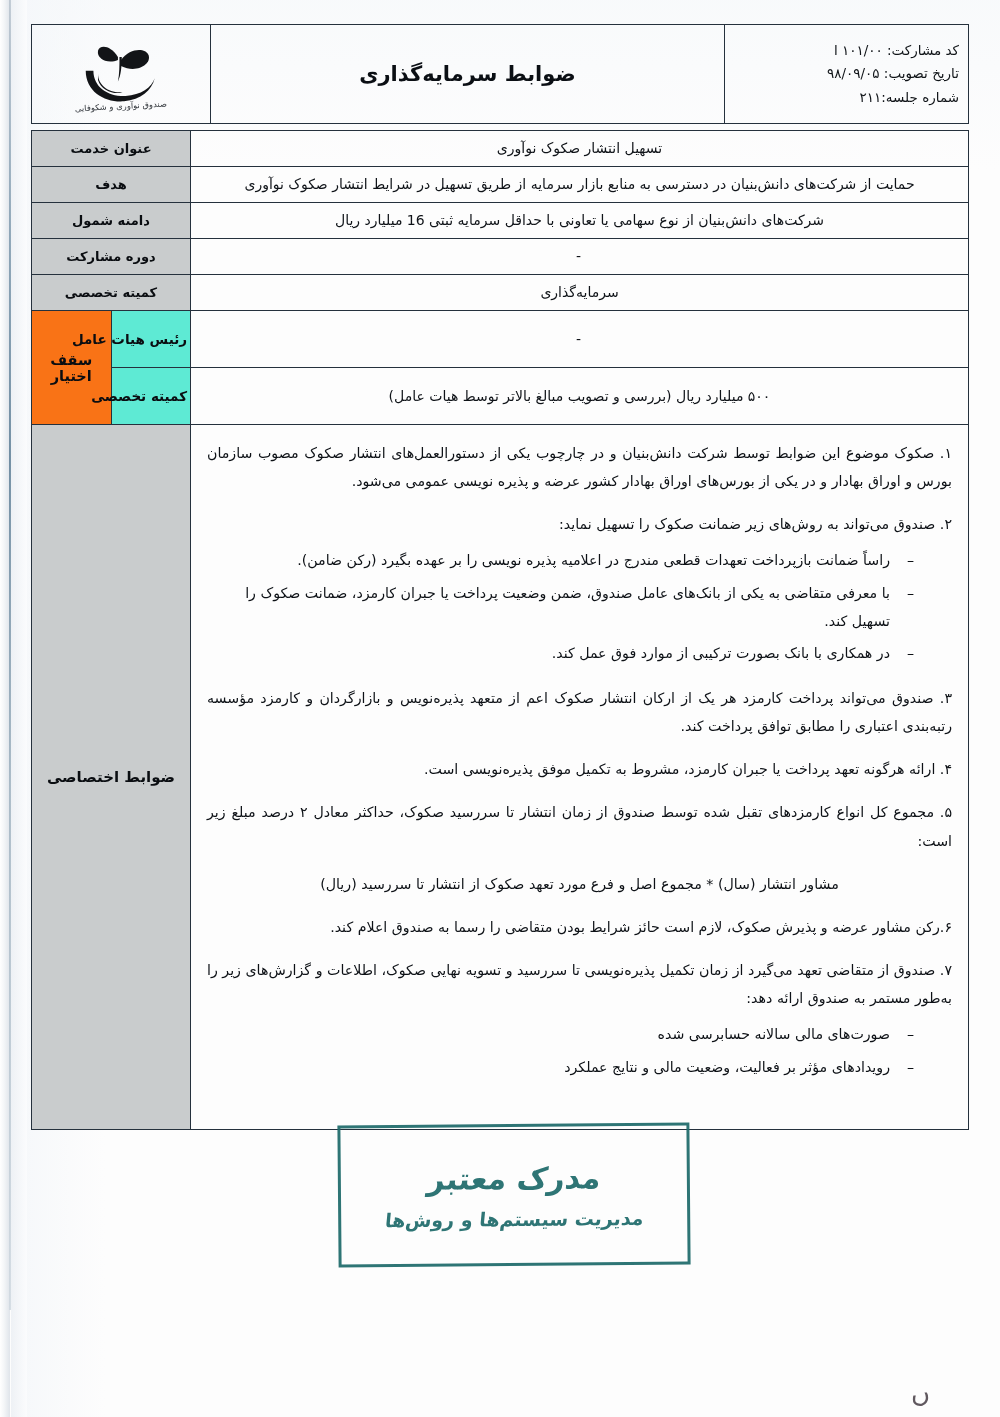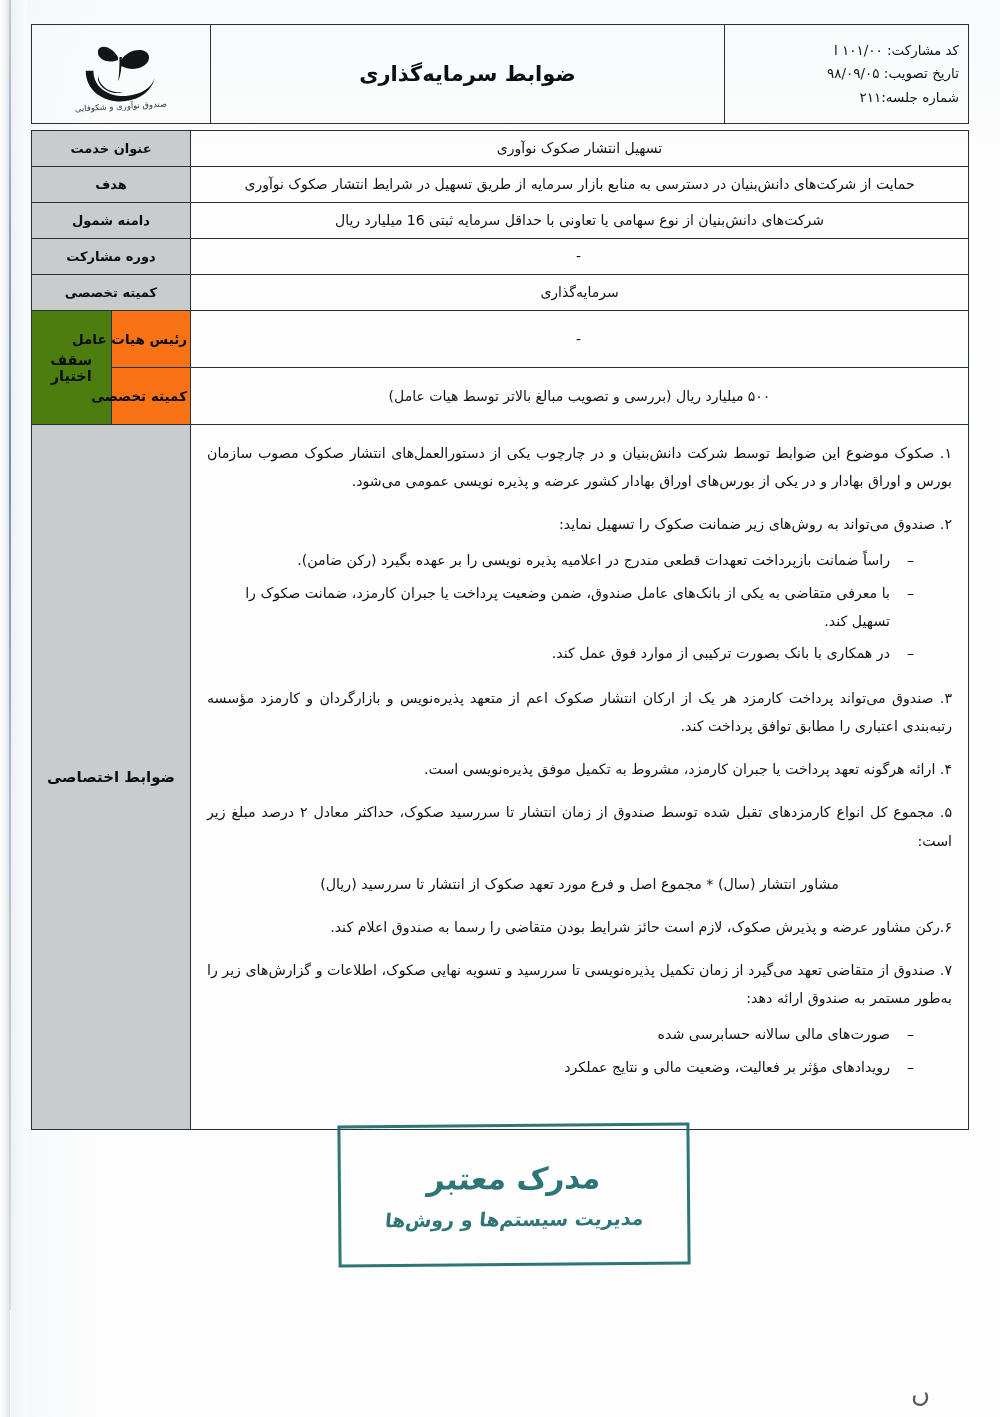--- a/index.html
+++ b/index.html
@@ -109,30 +109,30 @@
     background: #c9cccd;
     text-align: center;
     font-size: 13px;
     font-weight: bold;
     color: #0a0d11;
     width: 150px;
     padding: 6px 4px !important;
     white-space: nowrap;
   }
   .lbl-narrow {
-    background: #4d7c0f;
+    background: #f97316;
     text-align: center;
     font-size: 14.5px;
     font-weight: bold;
     color: #0a0d11;
     width: 42px;
     padding: 6px 2px !important;
   }
   .lbl-sub {
-    background: #f97316;
+    background: #5eead4;
     text-align: center;
     font-size: 13.5px;
     font-weight: bold;
     color: #0a0d11;
     width: 108px;
     padding: 20px 3px !important;
     white-space: nowrap;
   }
   .val {
     text-align: center;

